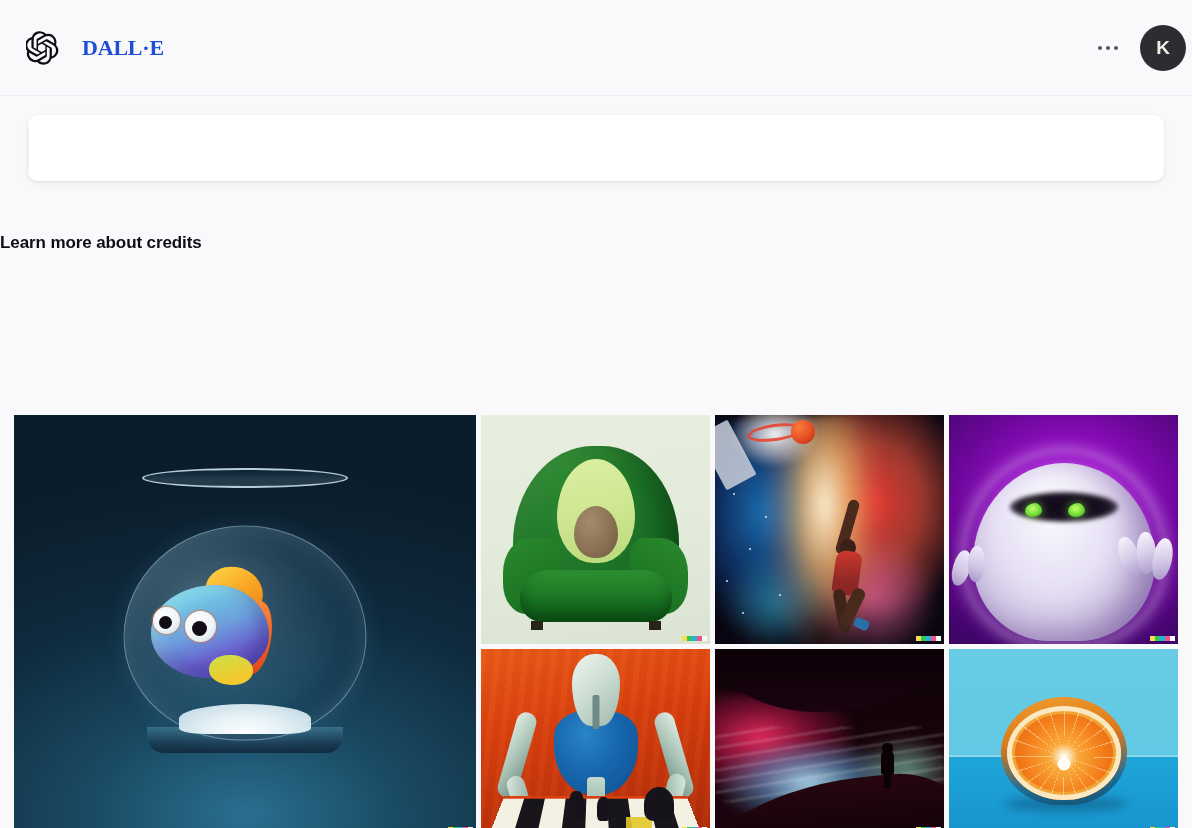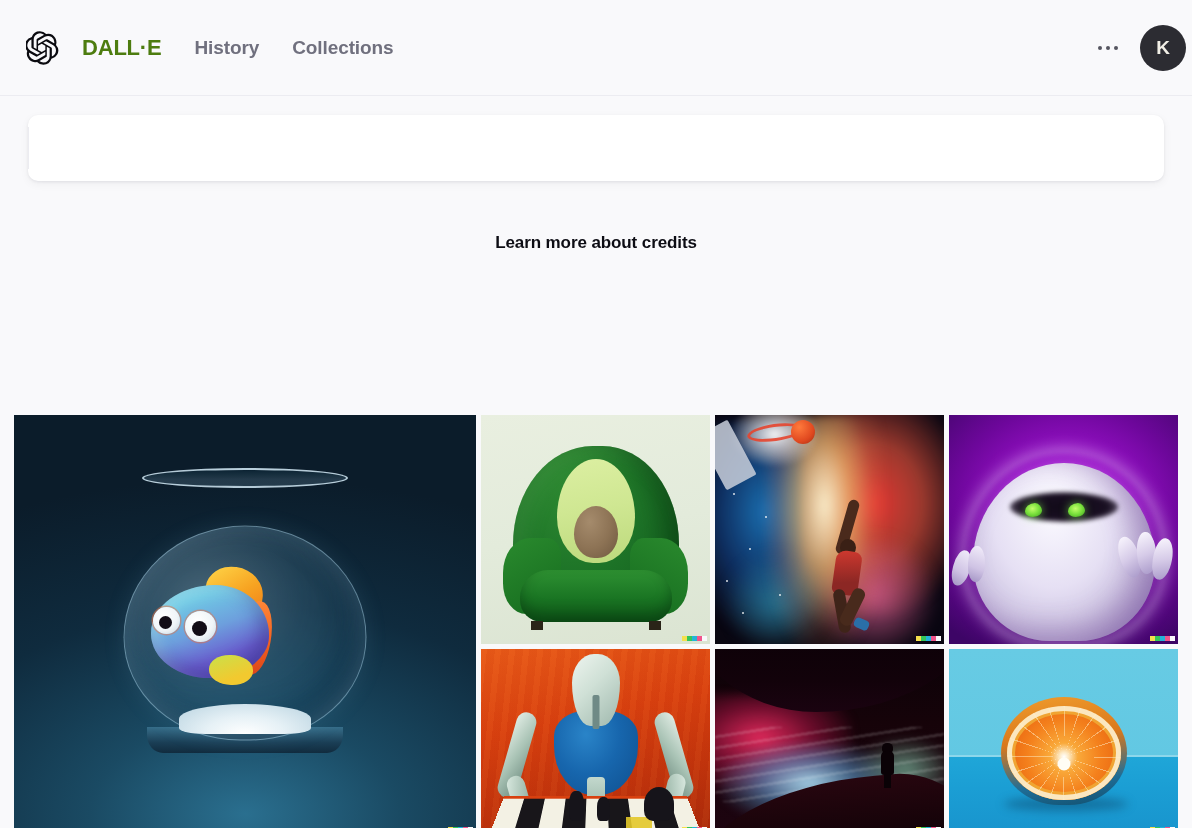--- a/index.html
+++ b/index.html
@@ -34,23 +34,24 @@
   .logo-mark {
     width: 34px;
     height: 34px;
     display: block;
     flex: 0 0 auto;
   }
 
   .brand-title {
     font-size: 22px;
     font-weight: bold;
-    color: #4d7c0f;
+    color: #1d4ed8;
     letter-spacing: -0.2px;
     white-space: nowrap;
+    font-family: Liberation Serif, serif;
   }
 
   .nav-links {
     display: flex;
     align-items: center;
     gap: 33px;
     margin-left: 33px;
   }
 
   .nav-link {
@@ -152,21 +153,20 @@
     cursor: pointer;
     white-space: nowrap;
     letter-spacing: -0.1px;
   }
 
   
   .credits-row {
     height: 124px;
     display: flex;
     align-items: center;
-    justify-content: center;
   }
   .credits-link {
     font-size: 17px;
     font-weight: bold;
     color: #0d0d14;
     letter-spacing: -0.1px;
     cursor: pointer;
     text-decoration: none;
   }
 
@@ -412,24 +412,20 @@
 
   <div class="brand-group">
     <span class="logo-mark">
       <svg viewBox="0 0 24 24" width="34" height="34" aria-hidden="true">
         <path fill="#0b0b10" d="M21.18 9.82a5.9 5.9 0 0 0-.5-4.85 5.97 5.97 0 0 0-6.43-2.86A5.93 5.93 0 0 0 9.78.1a5.97 5.97 0 0 0-5.7 4.13 5.9 5.9 0 0 0-3.95 2.86 5.97 5.97 0 0 0 .74 7.01 5.9 5.9 0 0 0 .5 4.85 5.97 5.97 0 0 0 6.43 2.86 5.92 5.92 0 0 0 4.47 1.99 5.97 5.97 0 0 0 5.7-4.13 5.9 5.9 0 0 0 3.95-2.86 5.97 5.97 0 0 0-.74-7.01zm-8.9 12.43a4.43 4.43 0 0 1-2.84-1.02l.14-.08 4.72-2.72a.77.77 0 0 0 .39-.67v-6.65l2 1.15v5.5a4.44 4.44 0 0 1-4.41 4.49zM2.76 18.2a4.42 4.42 0 0 1-.53-2.97l.14.09 4.72 2.72a.77.77 0 0 0 .77 0l5.76-3.33v2.3l-4.8 2.78a4.44 4.44 0 0 1-6.06-1.6zM1.51 7.87a4.42 4.42 0 0 1 2.32-1.95v5.6a.77.77 0 0 0 .38.66l5.76 3.32-2 1.16-4.78-2.76a4.44 4.44 0 0 1-1.68-6.03zm16.4 3.81-5.76-3.34 2-1.15 4.78 2.76a4.43 4.43 0 0 1-.68 8l.01-5.6a.77.77 0 0 0-.35-.67zm1.99-3-.14-.09-4.71-2.74a.77.77 0 0 0-.78 0L8.52 9.18v-2.3l4.8-2.77a4.43 4.43 0 0 1 6.58 4.59zM7.43 12.78l-2-1.15V6.11a4.43 4.43 0 0 1 7.27-3.4l-.14.08-4.72 2.72a.77.77 0 0 0-.39.67l-.02 6.6zm1.09-2.34 2.56-1.48 2.57 1.48v2.96l-2.56 1.48-2.57-1.48v-2.96z"></path>
       </svg>
     </span>
     <span class="brand-title">DALL·E</span>
   </div>
 
-  <div class="nav-links">
-    <span class="nav-link">History</span>
-    <span class="nav-link">Collections</span>
-  </div>
 
   <div class="header-right">
     <span class="dots-menu">
       <i></i>
       <i></i>
       <i></i>
     </span>
     <span class="avatar">K</span>
   </div>
 </div>

